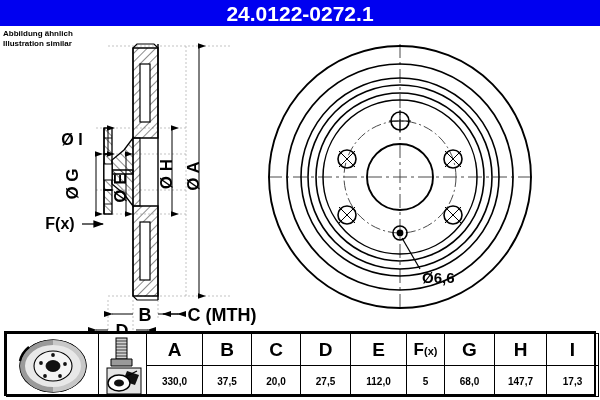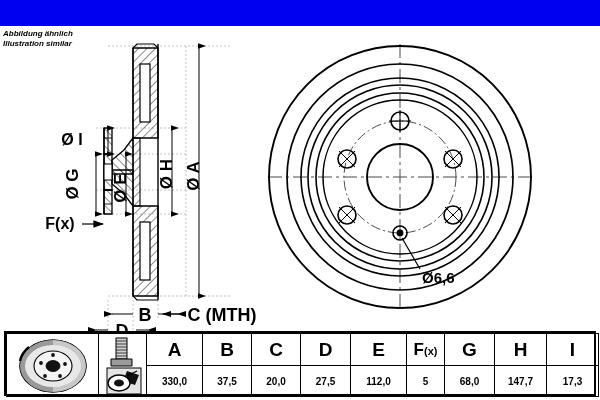--- a/index.html
+++ b/index.html
@@ -23,21 +23,20 @@
     color:#ffffff;font-size:21px;font-weight:bold;
     font-family:"Liberation Sans", sans-serif;
     letter-spacing:0px;line-height:21px;
   }
 
   
   .note{
     position:absolute;left:3px;top:29px;
     font-size:8px;font-weight:bold;line-height:10px;
     color:#000;
-    font-style:italic;
   }
 
   
   .drawing{position:absolute;left:0;top:42px;width:600px;height:300px;}
   .drawing svg{display:block;}
 
   
   .spec-table{
     position:absolute;left:4px;top:331px;
     width:592px;height:65px;
@@ -62,20 +61,21 @@
   .fx-sub{font-size:11px;}
   .icon-svg{display:block;margin:auto;}
 </style>
 </head>
 <body>
 
 <div id="page">
 
   <div class="banner">
     <div class="banner-inner">
+      <span class="banner-text">24.0122-0272.1</span>
     </div>
   </div>
 
   <div class="note">
     <div>Abbildung ähnlich</div>
     <div>Illustration similar</div>
   </div>
 
   <div class="drawing">
     <svg width="600" height="300" viewBox="0 0 600 300" xmlns="http://www.w3.org/2000/svg">

